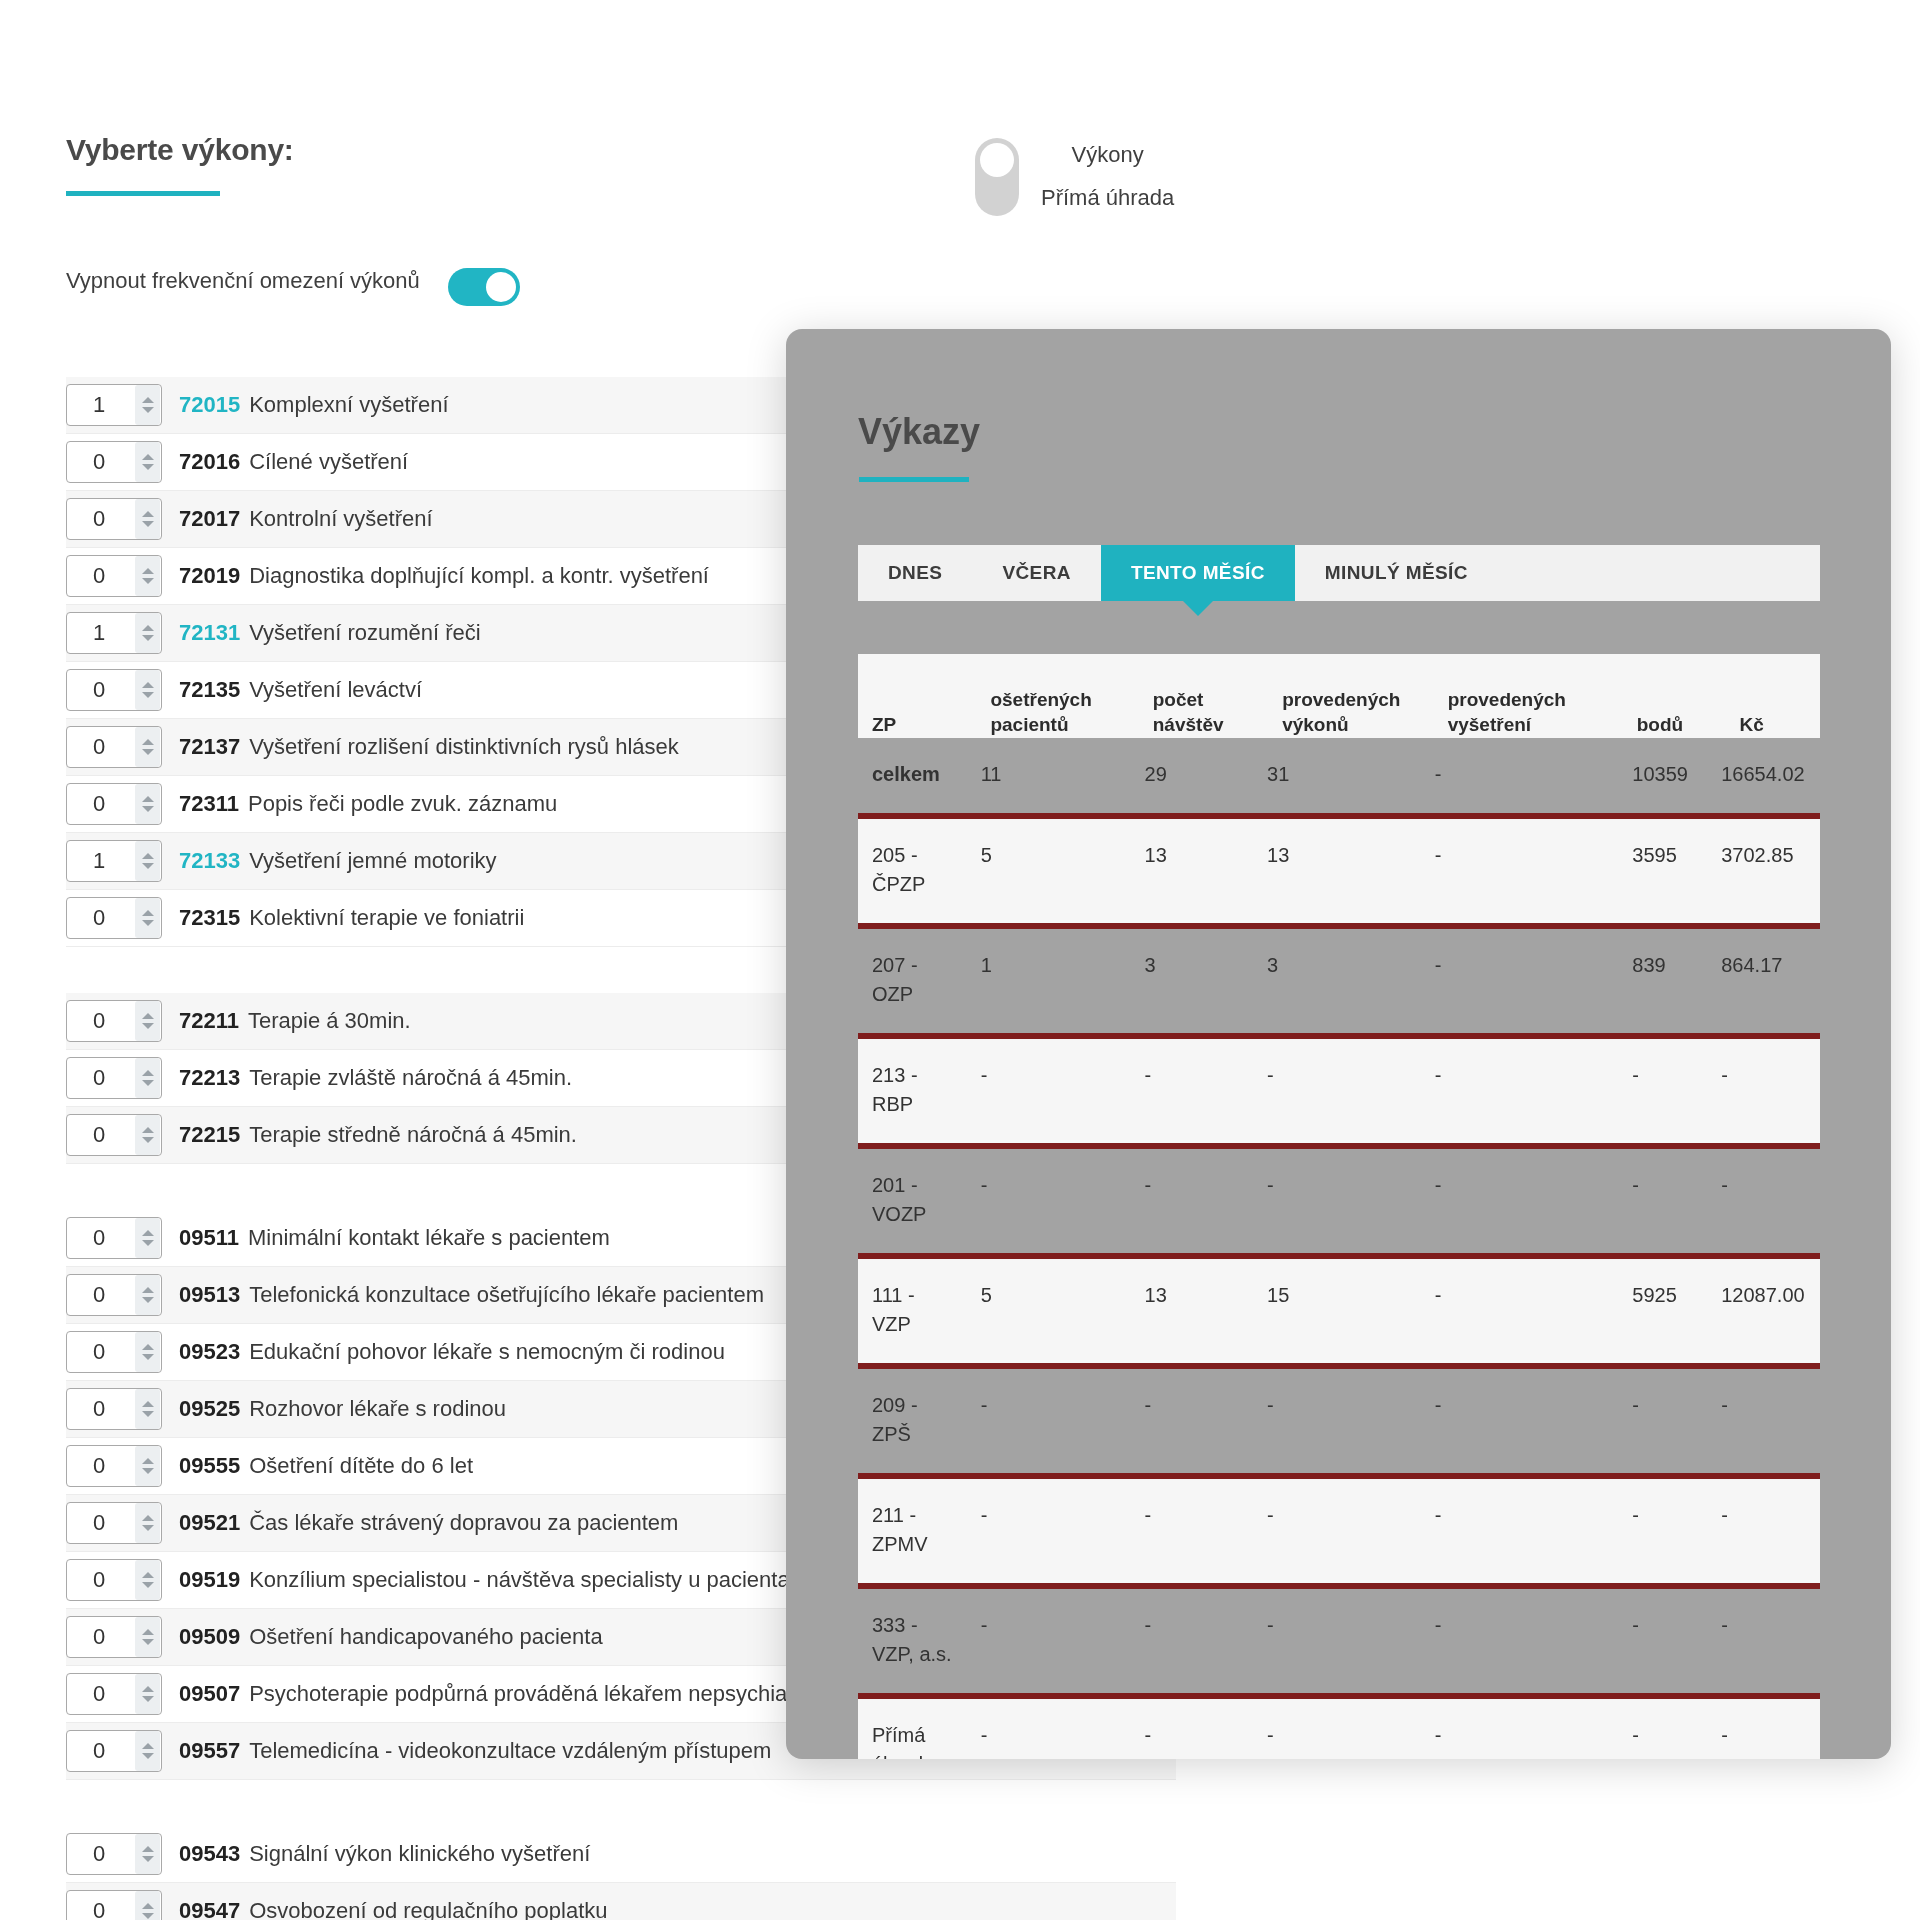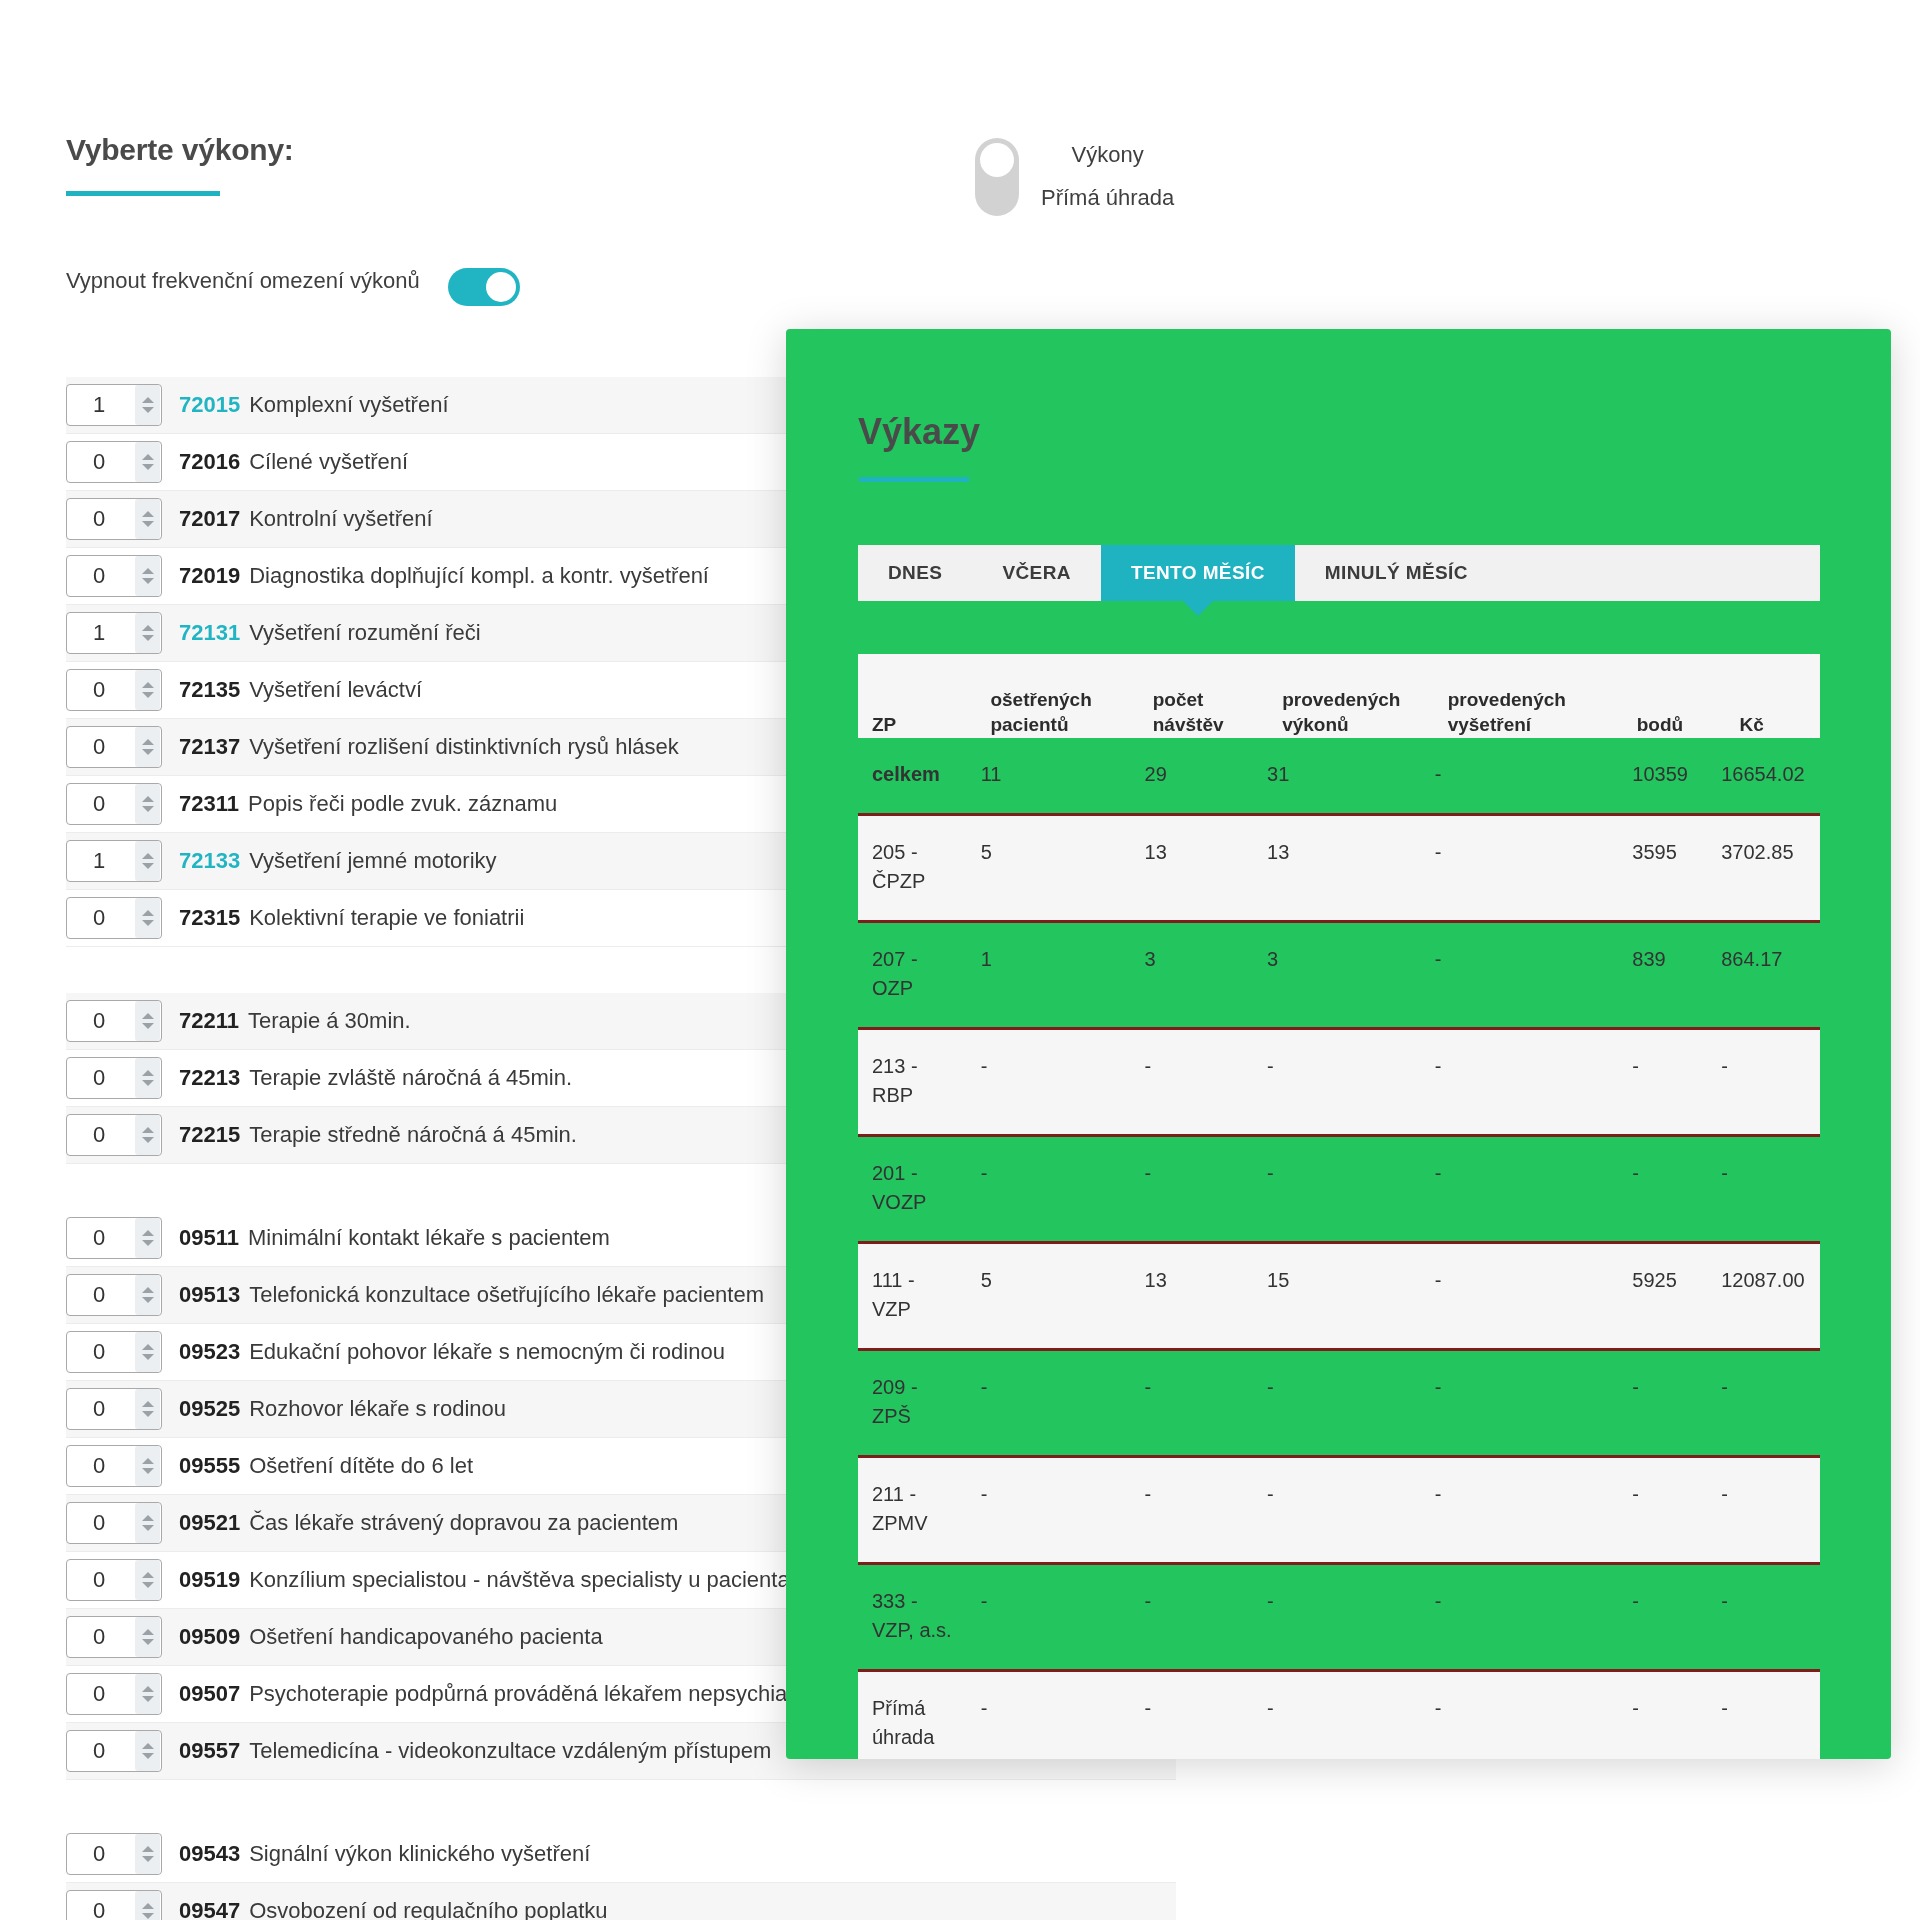--- a/index.html
+++ b/index.html
@@ -90,21 +90,21 @@
   .spin i.dn { border-left: 6px solid transparent; border-right: 6px solid transparent; border-top: 6px solid #9aa2a8; }
 
   .code { font-size: 22px; font-weight: bold; color: #222; margin-right: 9px; }
   .code.sel { color: #21b5c4; }
   .desc { font-size: 22px; color: #3a3a3a; white-space: nowrap; }
 
   
   .panel {
     position: absolute; left: 786px; top: 316px;
     width: 1105px; height: 1430px;
-    background: #22c55e; border-radius: 4px;
+    background: #a3a3a3; border-radius: 16px;
     box-shadow: 0 6px 40px rgba(0,0,0,0.17);
     overflow: hidden;
   }
   .panel-title {
     position: absolute; left: 72px; top: 82px;
     font-size: 36px; font-weight: bold; color: #4a4a4a;
   }
   .panel-rule {
     position: absolute; left: 73px; top: 148px;
     width: 110px; height: 5px; background: #1fb2c0;
@@ -133,21 +133,21 @@
     display: flex; background: #f6f6f6; height: 84px;
     align-items: flex-end;
     gap: 30px;
   }
   .thead div {
     font-size: 19px; font-weight: bold; color: #2c2c2c; line-height: 1.35;
     padding-right: 10px;
   }
   .trow { display: flex; align-items: flex-start; padding: 22px 0 24px 0; }
   .trow.alt { background: #f6f6f6; }
-  .trow.bord { border-top: 3px solid #7f1d1d; }
+  .trow.bord { border-top: 6px solid #7f1d1d; }
   .trow div { font-size: 20px; color: #333; line-height: 1.45; padding-right: 10px; }
   .trow .bold { font-weight: bold; }
 
   .c0 { width: 124px; padding-left: 14px !important; }
   .c1 { width: 166px; }
   .c2 { width: 124px; }
   .c3 { width: 170px; }
   .c4 { width: 200px; }
   .c5 { width: 90px; }
   .c6 { width: 100px; }

